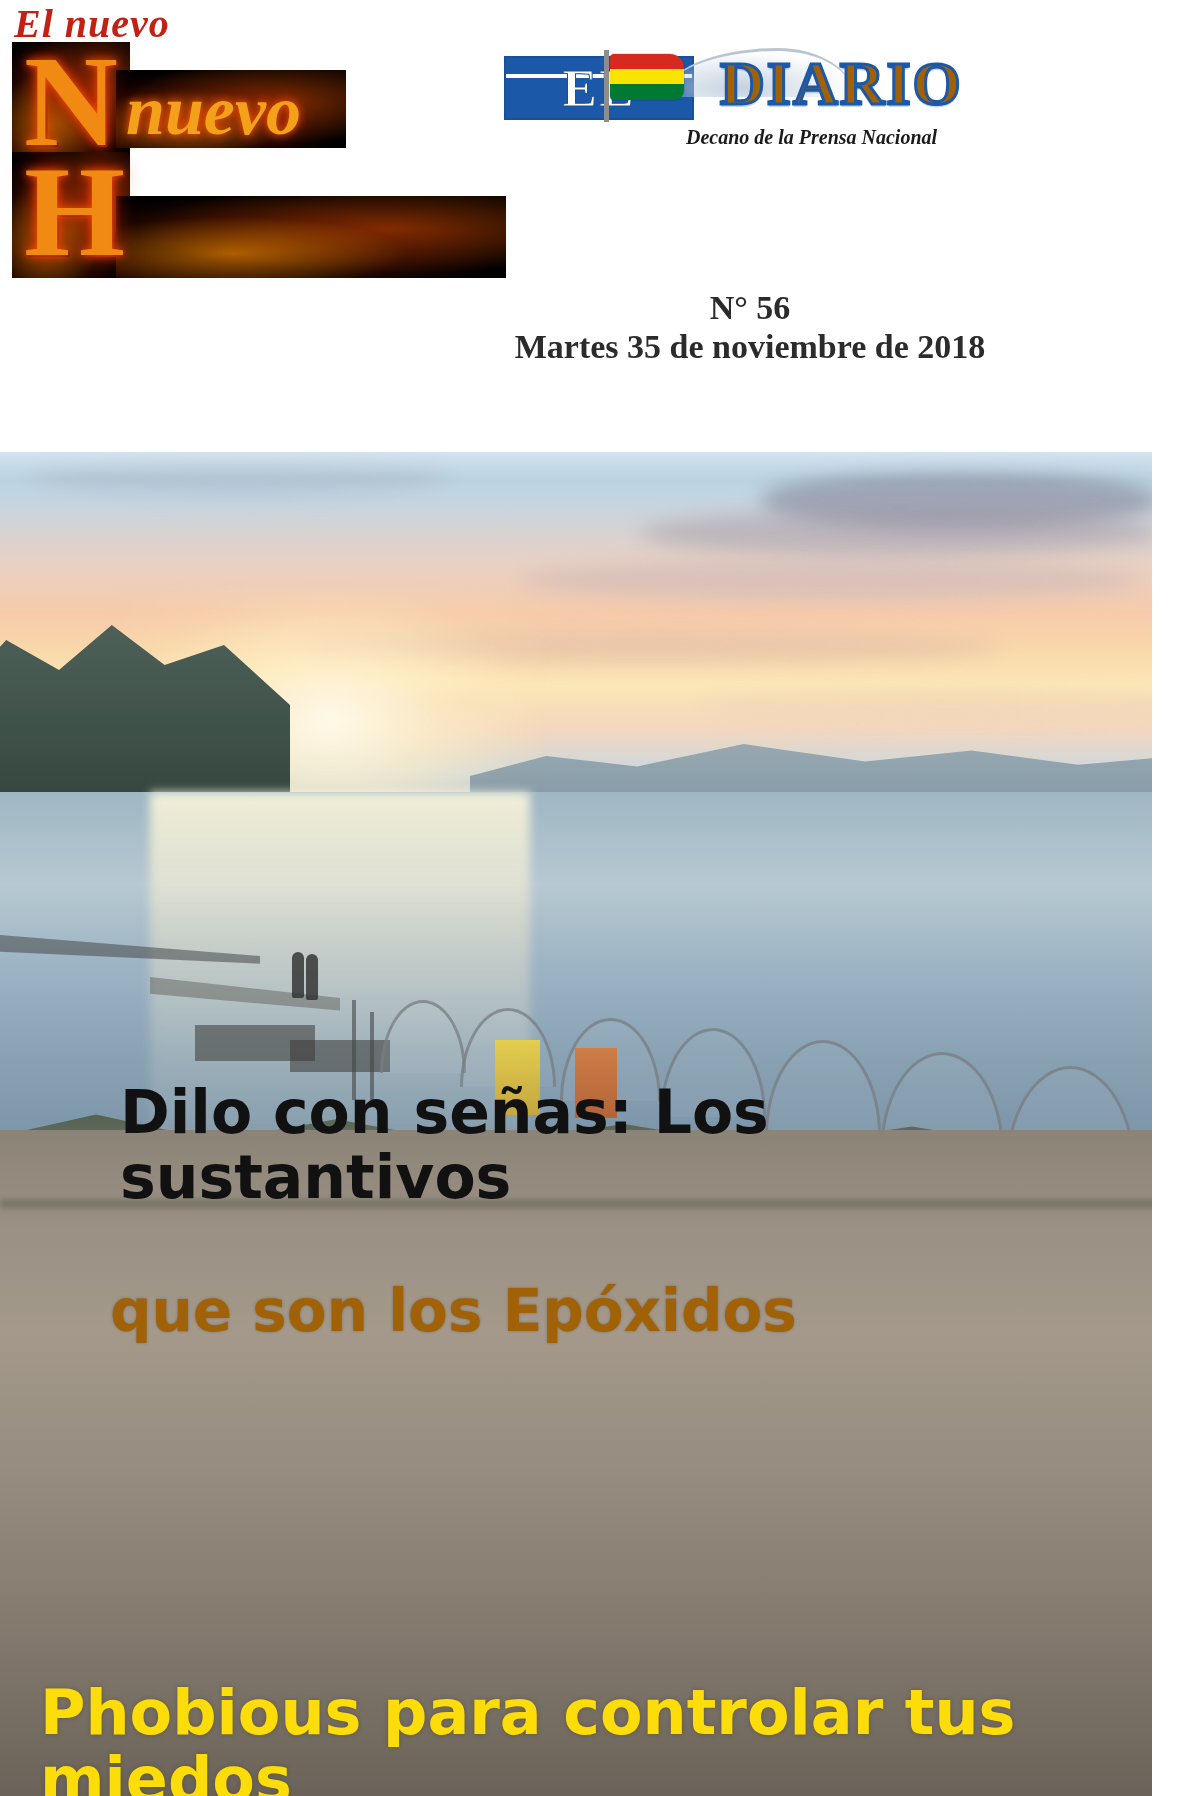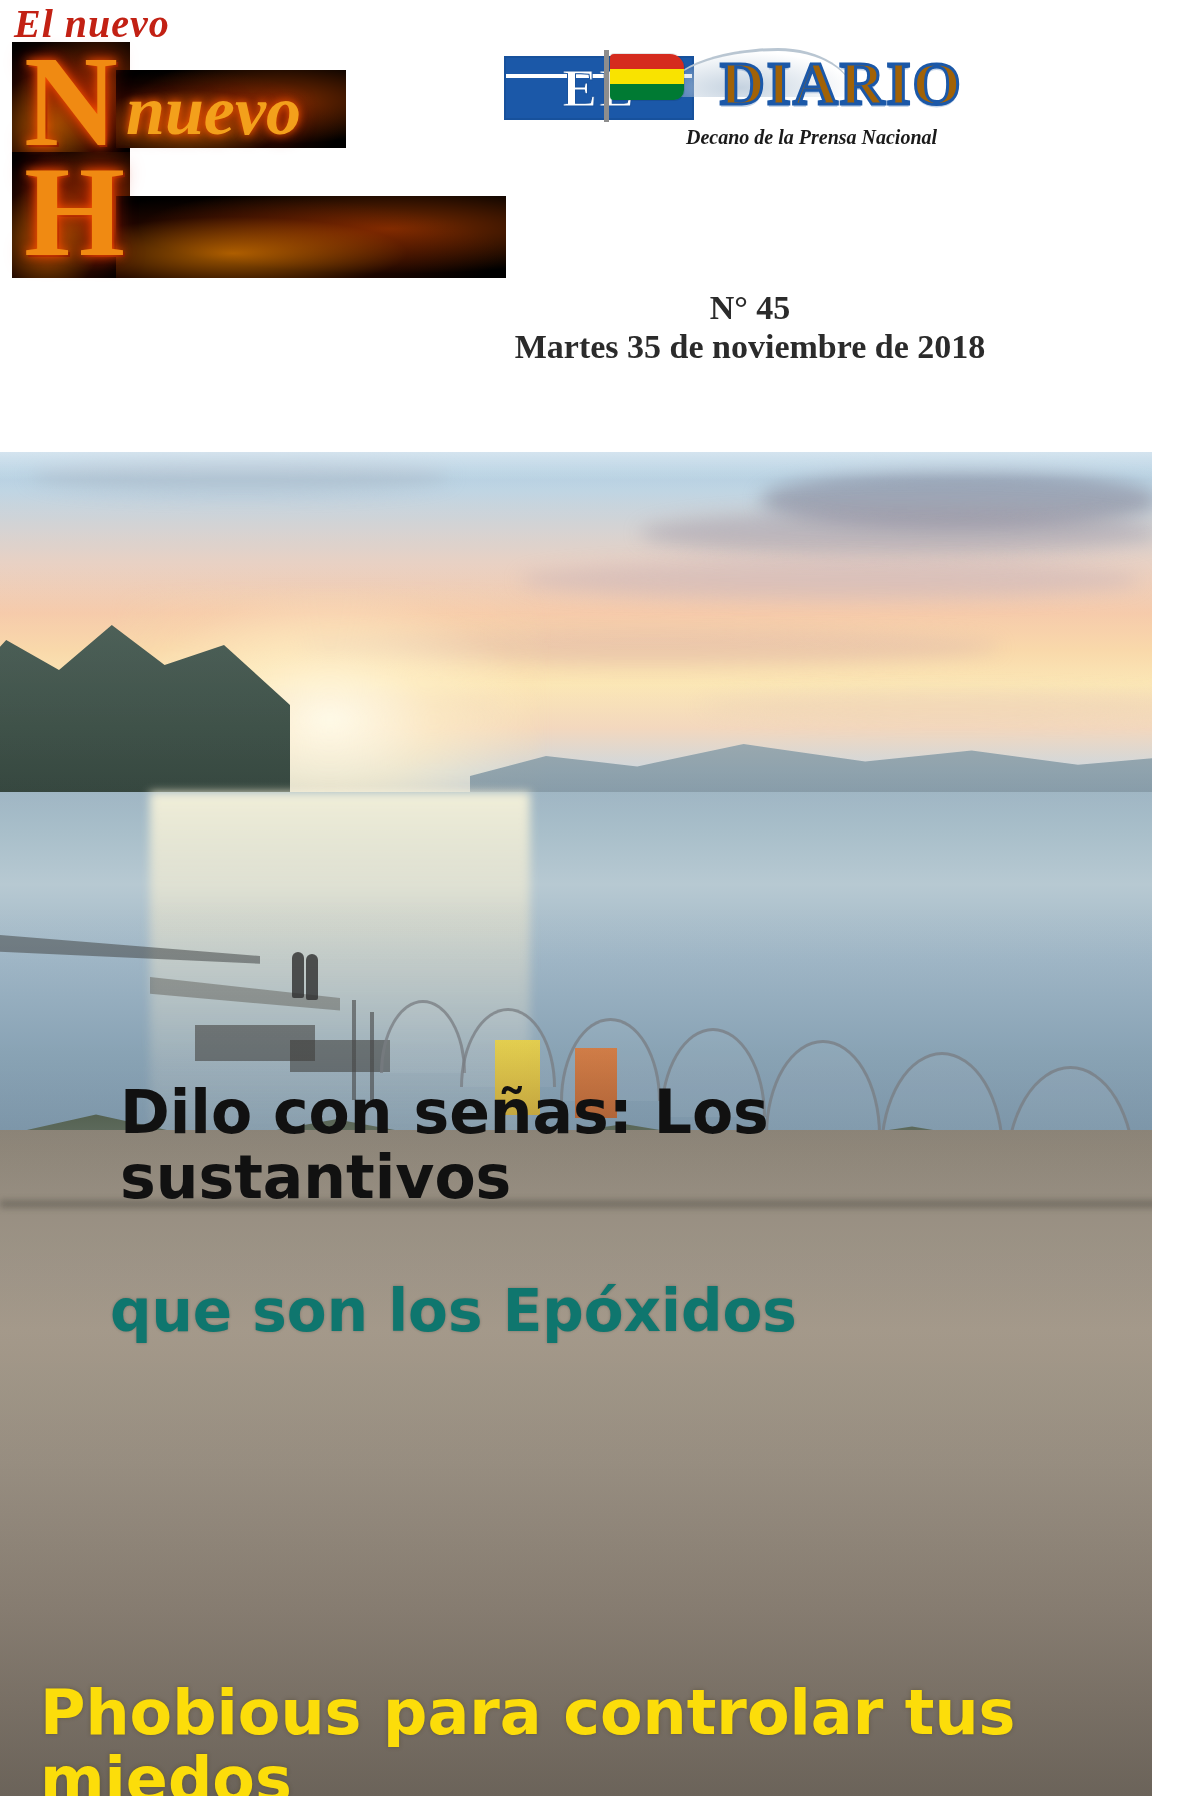--- a/index.html
+++ b/index.html
@@ -360,21 +360,21 @@
     font-weight: bold;
     font-size: 60px;
     color: #111111;
   }
   .hl-2 {
     left: 110px; top: 1280px;
     width: 830px;
     font-family: "DejaVu Sans", sans-serif;
     font-weight: bold;
     font-size: 58px;
-    color: #0f766e;
+    color: #a16207;
     text-shadow: 0 0 3px rgba(0,0,0,0.25);
   }
   .hl-3 {
     left: 40px; top: 1680px;
     width: 1120px;
     font-family: "DejaVu Sans", sans-serif;
     font-weight: bold;
     font-size: 62px;
     color: #fcdd0a;
     text-shadow: 0 0 4px rgba(60,50,0,0.35);
@@ -445,21 +445,21 @@
       <span>EL</span>
     </div>
     <div class="diario-wave"></div>
     <div class="flag-pole"></div>
     <div class="flag"></div>
     <div class="diario-word">DIARIO</div>
     <div class="diario-tag">Decano de la Prensa Nacional</div>
   </div>
 
   <div class="issue">
-    <div class="issue-number">N° 45</div>
+    <div class="issue-number">N° 56</div>
     <div class="issue-date">Martes 35 de noviembre de 2018</div>
   </div>
 
   <div class="headline hl-1">Dilo con señas: Los sustantivos</div>
   <div class="headline hl-2">que son los Epóxidos</div>
   <div class="headline hl-3">Phobious para controlar tus miedos</div>
 
 </div>
 
 </body></html>

